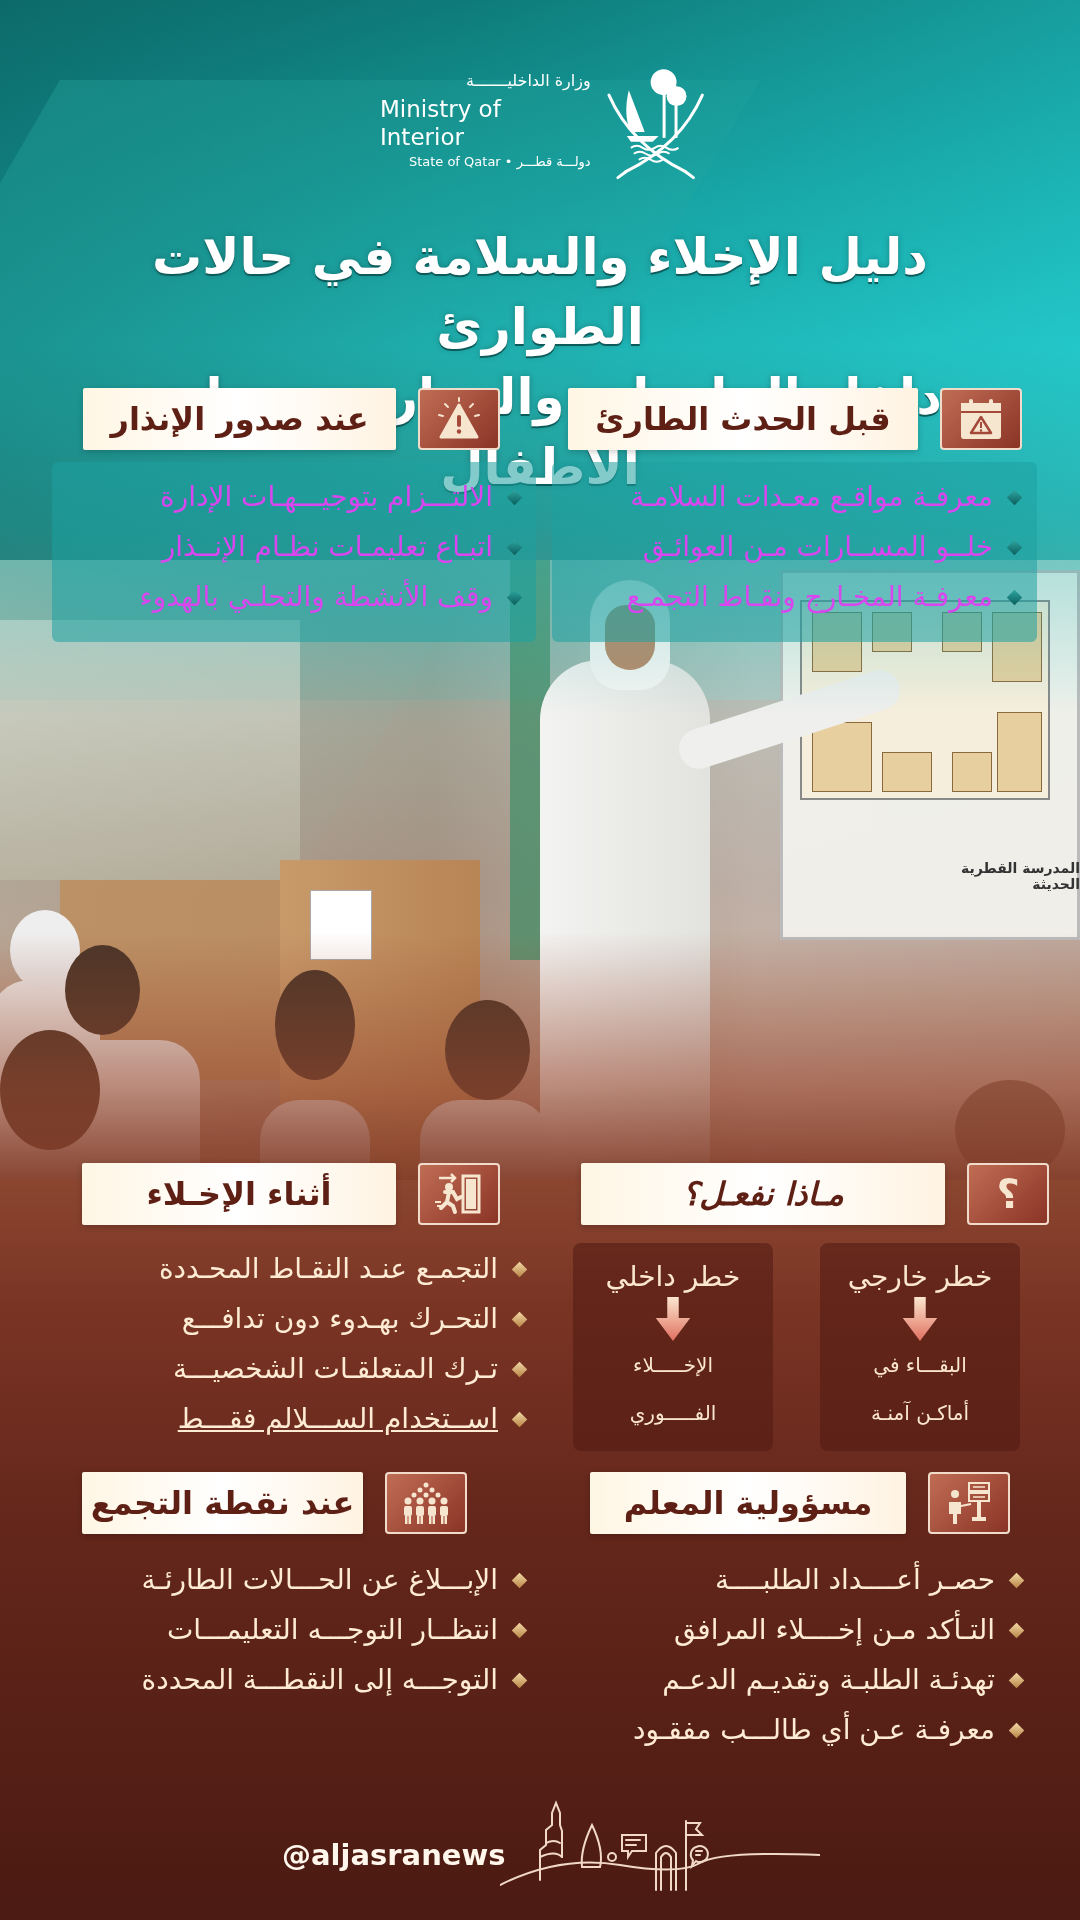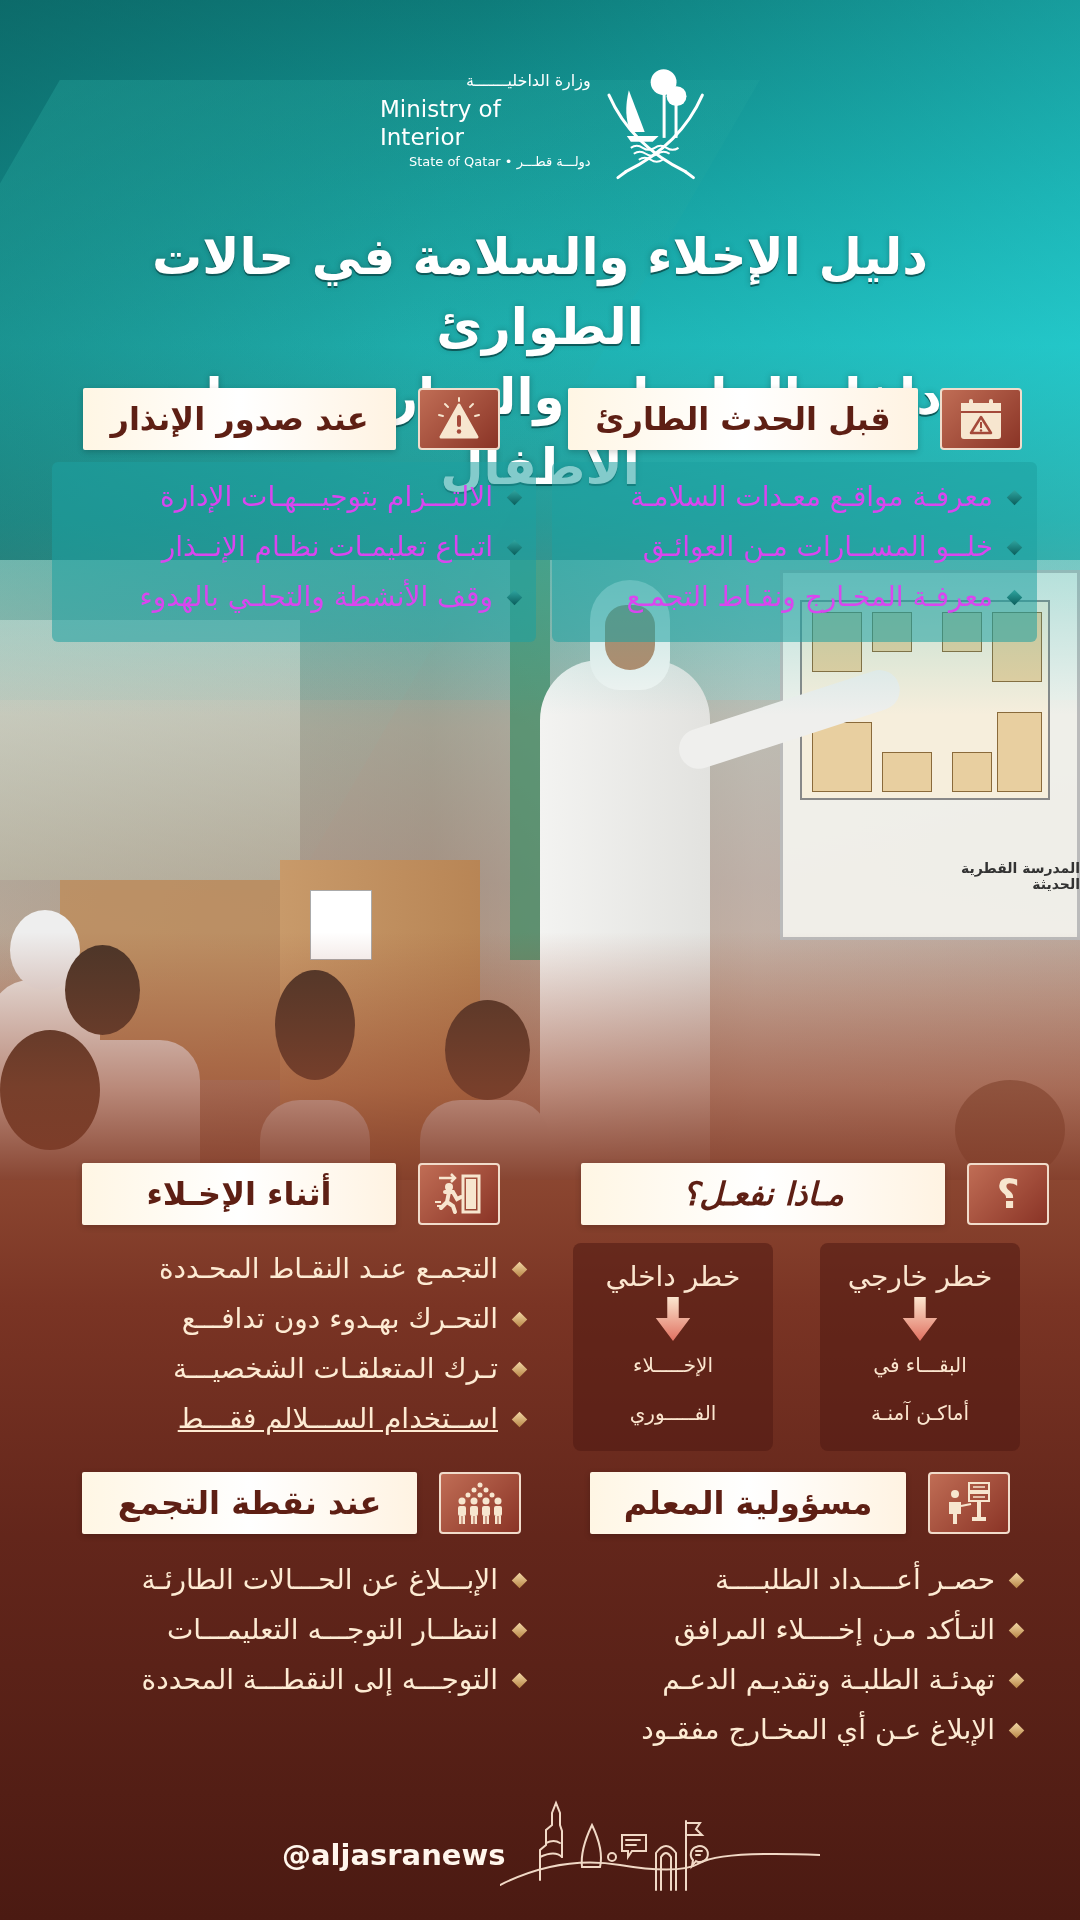--- a/index.html
+++ b/index.html
@@ -334,21 +334,21 @@
   <li>
       <span class="bullet gold"></span>
       <span>التـأكد مـن إخــــلاء المرافق</span>
     </li>
   <li>
       <span class="bullet gold"></span>
       <span>تهدئـة الطلبـة وتقديـم الدعـم</span>
     </li>
   <li>
       <span class="bullet gold"></span>
-      <span>الإبلاغ عـن أي المخـارج مفقـود</span>
+      <span>معرفـة عـن أي طالـــب مفقـود</span>
     </li>
 </ul>
 
 <div class="sec-head" style="left:82px; top:1472px;">
   <div class="icon-box">
     <svg width="50" height="44" viewBox="0 0 50 44">
       <g fill="#f7e6cf">
         <circle cx="25" cy="4" r="2.5"></circle>
         <circle cx="19" cy="9" r="2.5"></circle>
           <circle cx="31" cy="9" r="2.5"></circle>
@@ -367,21 +367,21 @@
           <rect x="7.5" y="35" width="2.5" height="8"></rect>
         <rect x="16" y="35" width="2.5" height="8"></rect>
           <rect x="19.5" y="35" width="2.5" height="8"></rect>
         <rect x="28" y="35" width="2.5" height="8"></rect>
           <rect x="31.5" y="35" width="2.5" height="8"></rect>
         <rect x="40" y="35" width="2.5" height="8"></rect>
           <rect x="43.5" y="35" width="2.5" height="8"></rect>
       </g>
     </svg>
   </div>
-  <div class="label-box" style="width:335px;">عند نقطة التجمع</div>
+  <div class="label-box" style="width:281px;">عند نقطة التجمع</div>
 </div>
 <ul class="list brown" style="left:70px; top:1555px; width:455px;">
   <li>
       <span class="bullet gold"></span>
       <span>الإبـــلاغ عن الحـــالات الطارئـة</span>
     </li>
   <li>
       <span class="bullet gold"></span>
       <span>انتظــار التوجـــه التعليمـــات</span>
     </li>

